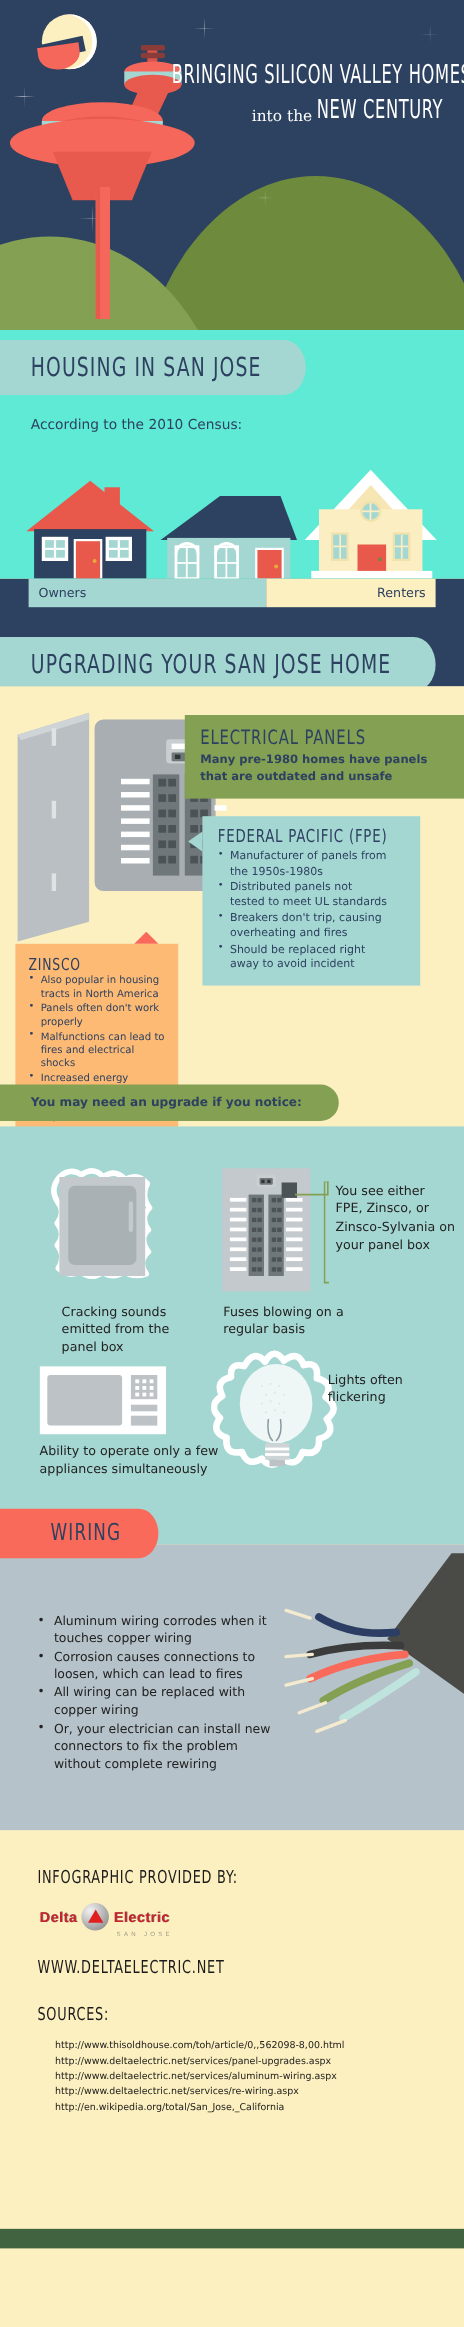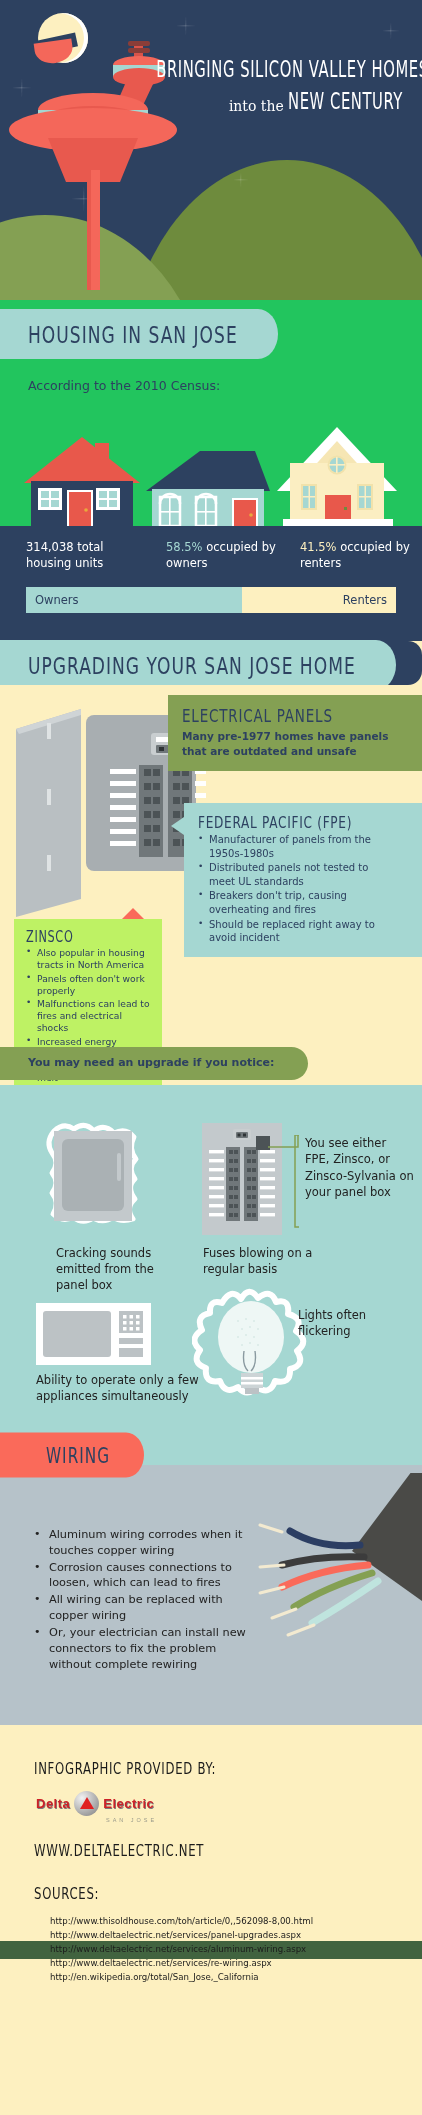--- a/index.html
+++ b/index.html
@@ -115,21 +115,21 @@
     letter-spacing: 0.6px;
     text-transform: uppercase;
     display: inline-block;
     transform: scaleY(1.35) scaleX(0.94);
     transform-origin: left bottom;
   }
 
   
   .green-band {
     position: relative;
-    background: #22c55e;
+    background: #5eead4;
     width: 422px;
     padding-top: 6px;
   }
   .pill {
     display: inline-block;
     background: #a5d7d2;
     color: #2d4160;
     border-radius: 0 22px 22px 0;
     padding: 9px 40px 9px 28px;
     font-family: "Liberation Sans Narrow", "DejaVu Sans Condensed", "Liberation Sans", sans-serif;
@@ -183,28 +183,28 @@
   }
   .ownbar .renters {
     background: #fdf0c0; color: #2d4160;
     flex: 0 0 41.5%;
     font-size: 11.5px;
     display: flex; align-items: center; justify-content: flex-end; padding-right: 9px;
     font-family: "DejaVu Sans", sans-serif;
   }
 
   
-  .upgrade-head { background: #2d4160; padding-bottom: 0; border-radius: 14px; }
+  .upgrade-head { background: #2d4160; padding-bottom: 0; }
   .cream { background: #fdf0c0; position: relative; }
 
   .panel-area { position: relative; height: 400px; }
 
   .green-box {
     position: absolute;
-    left: 168px; top: 10px;
+    left: 168px; top: 26px;
     width: 254px;
     background: #84a053;
     padding: 10px 12px 12px 14px;
   }
   .green-box h3 {
     font-family: "Liberation Sans Narrow", "DejaVu Sans Condensed", "Liberation Sans", sans-serif;
     color: #2d4160;
     font-size: 15px;
     letter-spacing: 0.8px;
     text-transform: uppercase;
@@ -217,21 +217,21 @@
     color: #2d4160;
     font-size: 10.5px;
     font-weight: bold;
     line-height: 1.42;
     font-family: "DejaVu Sans", sans-serif;
   }
 
   .teal-box {
     position: absolute;
     left: 184px; top: 118px;
-    width: 238px;
+    width: 198px;
     background: #a5d7d2;
     padding: 9px 28px 11px 14px;
   }
   .teal-box::before {
     content: "";
     position: absolute;
     left: -13px; top: 14px;
     border-top: 9px solid transparent;
     border-bottom: 9px solid transparent;
     border-right: 13px solid #a5d7d2;
@@ -260,21 +260,21 @@
   ul.bl li::before {
     content: "\2022";
     position: absolute; left: 0; top: -1px;
     font-size: 9px;
   }
 
   .red-box {
     position: absolute;
     left: 14px; top: 234px;
     width: 148px;
-    background: #bef264;
+    background: #fdba74;
     padding: 9px 8px 11px 12px;
   }
   .red-box::before {
     content: "";
     position: absolute;
     right: 18px; top: -11px;
     border-left: 11px solid transparent;
     border-right: 11px solid transparent;
     border-bottom: 11px solid #fa6a5a;
   }
@@ -361,21 +361,21 @@
     line-height: 1.4;
     padding-left: 15px;
     margin-bottom: 1px;
   }
   .wiring ul.bl li::before { color: #222; font-size: 11px; top: -1px; }
 
   
   .footer {
     background: #fdf0c0;
     padding: 34px 0 0 34px;
-    height: 216px;
+    height: 362px;
     position: relative;
   }
   .foot-label {
     font-family: "Liberation Sans Narrow", "DejaVu Sans Condensed", "Liberation Sans", sans-serif;
     color: #1b1b1b;
     font-size: 13px;
     letter-spacing: 0.7px;
     text-transform: uppercase;
     transform: scaleY(1.25);
     transform-origin: left top;
@@ -534,31 +534,20 @@
           <rect x="359" y="95" width="12" height="1.5" fill="#fbeec2"></rect>
           <rect x="364.5" y="85" width="1.5" height="22" fill="#fbeec2"></rect>
           <rect x="325" y="94" width="26" height="26" fill="#e8584b"></rect>
           <rect x="344" y="106" width="3" height="3" fill="#6e8b3d"></rect>
           <rect x="283" y="118" width="110" height="7" fill="#fff"></rect>
         </g>
       </svg>
     </div>
   </div>
 
-  <div class="stats">
-    <div class="stat">
-      <span>314,038</span><span> total housing units</span>
-    </div>
-    <div class="stat">
-      <span class="num-owner">58.5%</span><span> occupied by owners</span>
-    </div>
-    <div class="stat">
-      <span class="num-renter">41.5%</span><span> occupied by renters</span>
-    </div>
-  </div>
 
   <div class="ownbar-wrap">
     <div class="ownbar">
       <div class="owners">Owners</div>
       <div class="renters">Renters</div>
     </div>
   </div>
 
   <div class="upgrade-head">
     <div class="pill" style="margin-top:4px;">Upgrading your San Jose Home</div>
@@ -622,21 +611,21 @@
         </g>
         <g fill="#dfe3e4">
           <rect x="41" y="20" width="4" height="16"></rect>
           <rect x="41" y="86" width="4" height="16"></rect>
           <rect x="41" y="152" width="4" height="16"></rect>
         </g>
       </svg>
 
       <div class="green-box">
         <h3>Electrical Panels</h3>
-        <p>Many pre-1977 homes have panels that are outdated and unsafe</p>
+        <p>Many pre-1980 homes have panels that are outdated and unsafe</p>
       </div>
 
       <div class="teal-box">
         <h3>Federal Pacific (FPE)</h3>
         <ul class="bl">
           <li>Manufacturer of panels from the 1950s-1980s</li>
           <li>Distributed panels not tested to meet UL standards</li>
           <li>Breakers don't trip, causing overheating and fires</li>
           <li>Should be replaced right away to avoid incident</li>
         </ul>

